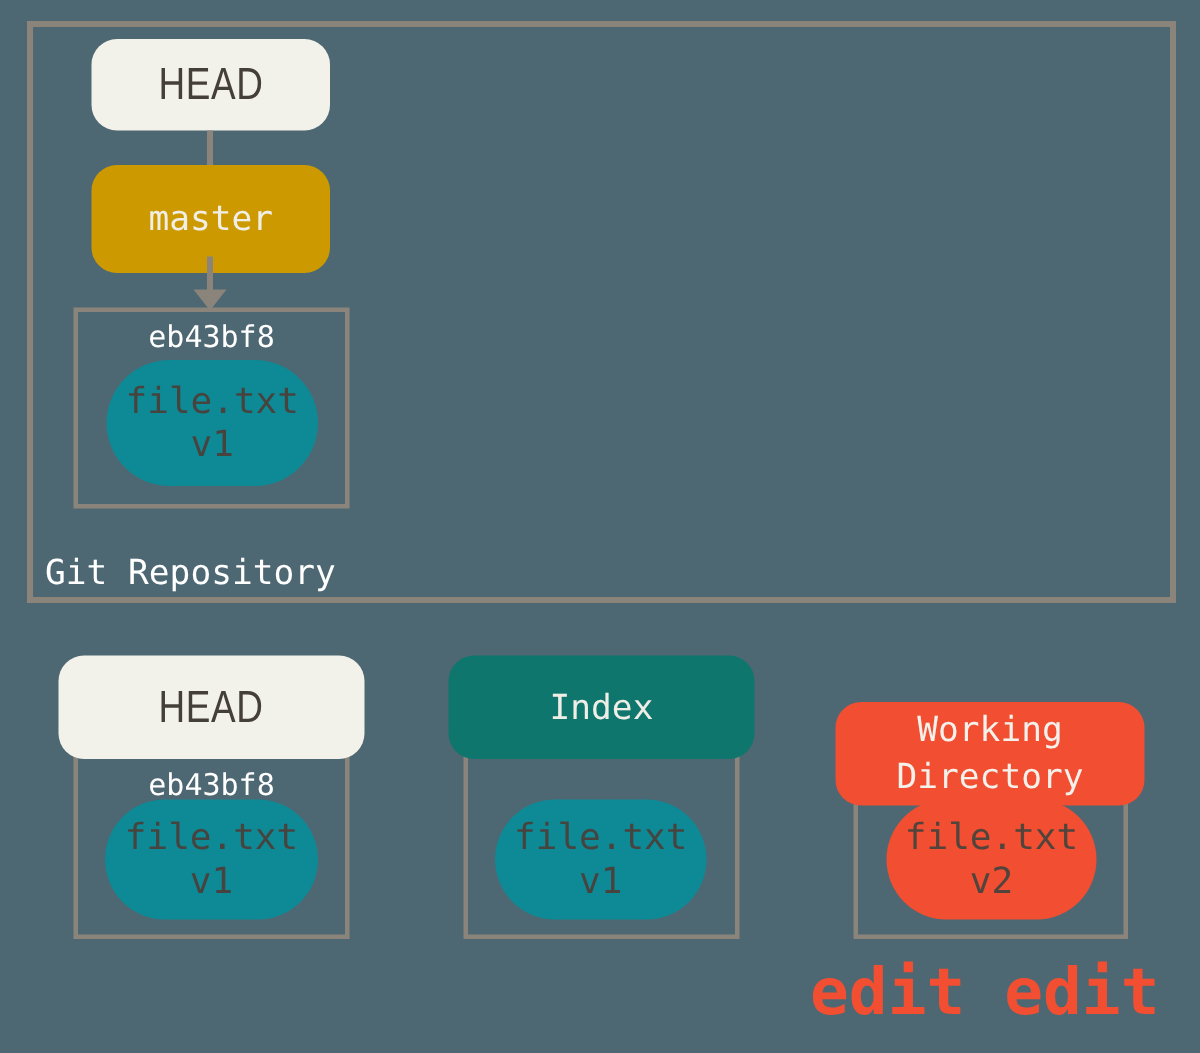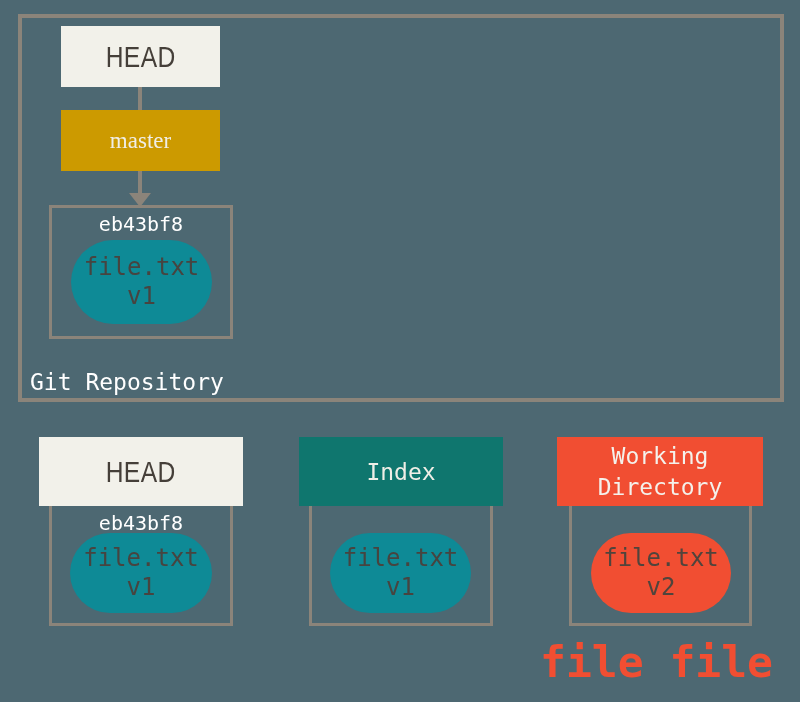--- a/index.html
+++ b/index.html
@@ -8,26 +8,26 @@
     background:#4D6872; overflow:hidden;
     font-family:"DejaVu Sans Mono", monospace;
   }
   .layer { position:absolute; inset:0; }
   .abs { position:absolute; box-sizing:border-box; }
 
   
   .repo-rect   { left:18px; top:14px; width:766px; height:388px; border:4px solid #8B847A; }
   .repo-label  { left:30px; top:369px; font-size:23px; color:#ffffff; }
 
-  .ref-box     { display:flex; align-items:center; justify-content:center; }
+  .ref-box     { display:flex; align-items:center; justify-content:center;border-radius:17px; }
   .head-top    { left:61px; top:26px; width:159px; height:61px; background:#F2F1EA; }
   .sans-head   { font-family:"Liberation Sans", sans-serif; font-weight:500; font-size:30px;
                  color:#453F39; transform:scaleX(0.82); letter-spacing:0.5px; }
-  .master-box  { left:61px; top:110px; width:159px; height:61px; background:#CC9A00;
-                 font-size:23px; color:#F0EEE6;font-family:Liberation Serif, serif; }
+  .master-box  { left:61px; top:110px; width:159px; height:72px; background:#CC9A00;
+                 font-size:23px; color:#F0EEE6; }
 
   .vline       { width:4px; background:#8B847A; }
   .line1       { left:138px; top:87px;  height:23px; }
   .line2       { left:138px; top:171px; height:24px; }
   .arrowhead   { left:129px; top:193px; width:0; height:0;
                  border-left:11px solid transparent; border-right:11px solid transparent;
                  border-top:14px solid #8B847A; }
 
   .commit-rect { left:49px; top:205px; width:184px; height:134px; border:3px solid #8B847A; }
   .commit-id   { width:184px; text-align:center; font-size:20px; color:#ffffff; }
@@ -42,21 +42,21 @@
   
   .area-rect   { top:496px; width:184px; height:130px; border:3px solid #8B847A; }
   .rect-head   { left:49px; }
   .rect-index  { left:309px; }
   .rect-wd     { left:569px; width:183px; }
 
   .area-header { top:437px; width:204px; height:69px; z-index:2; text-align:center; }
   .hdr-head    { left:39px;  background:#F2F1EA; }
   .hdr-index   { left:299px; background:#0f766e; font-size:23px; color:#EFEEE6; }
   .hdr-wd      { left:557px; width:206px; background:#F14E32; font-size:23px;
-                 line-height:31px; color:#F4F1EB; }
+                 line-height:31px; color:#F4F1EB;margin-top:31px; }
 
   .cid-bottom  { left:49px; top:511px; z-index:3; }
 
   .area-pill   { top:533px; height:80px; border-radius:40px; }
   .pill-b-head { left:70px;  width:142px; }
   .pill-b-idx  { left:330px; width:141px; }
   .pill-b-wd   { left:591px; width:140px; }
 
   .edit-file   { left:540px; top:637px; font-size:43px; font-weight:bold; color:#F14E32; }
 </style>
@@ -117,15 +117,15 @@
     <div class="abs area-rect rect-wd"></div>
     <div class="abs ref-box area-header hdr-wd">
       <span>Working Directory</span>
     </div>
     <div class="abs pill pill-orange area-pill pill-b-wd">
       <div>file.txt</div>
       <div>v2</div>
     </div>
   </div>
 
-  <div class="abs edit-file">file file</div>
+  <div class="abs edit-file">edit edit</div>
 
 </div>
 
 </body></html>

